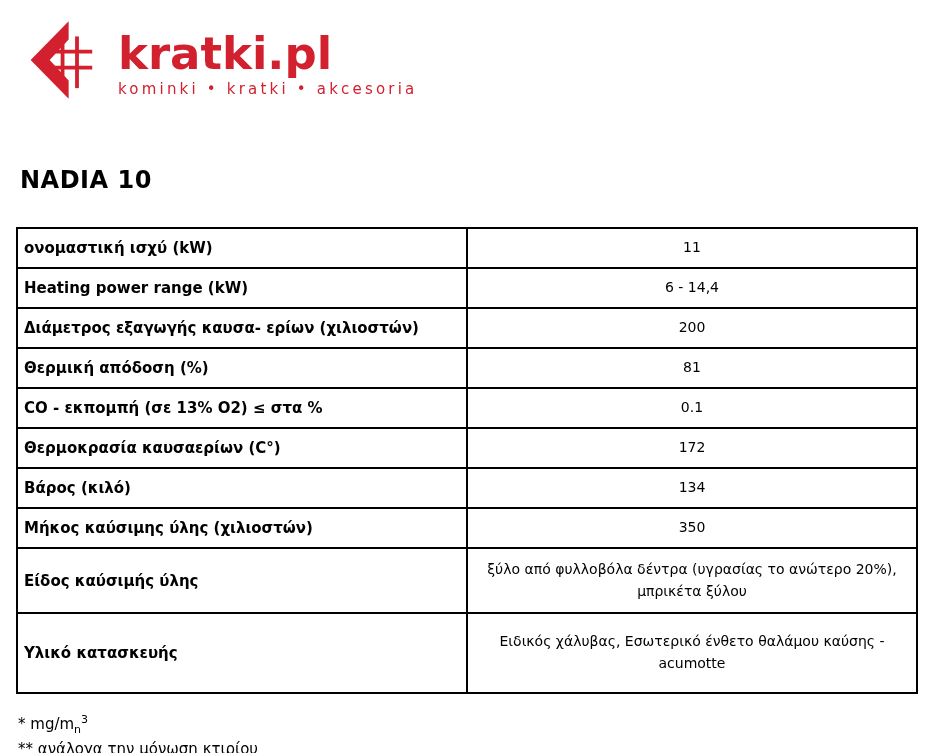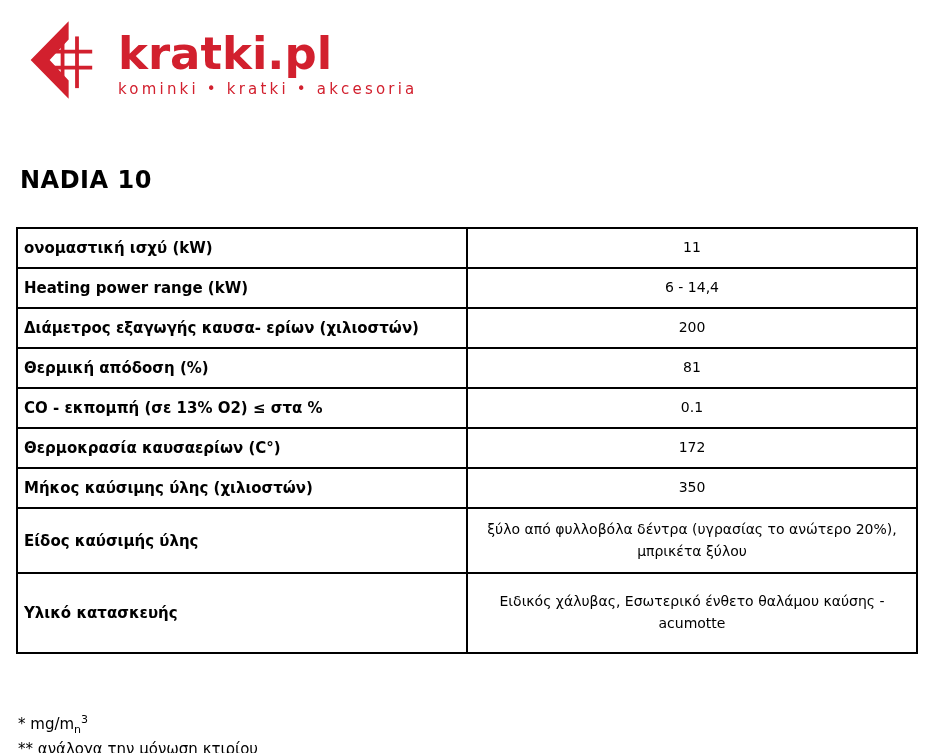--- a/index.html
+++ b/index.html
@@ -121,20 +121,24 @@
     </tr>
     <tr class="std-row">
       <td class="label-cell">CO - εκπομπή (σε 13% O2) ≤ στα %</td>
       <td class="value-cell">0.1</td>
     </tr>
     <tr class="std-row">
       <td class="label-cell">Θερμοκρασία καυσαερίων (C°)</td>
       <td class="value-cell">172</td>
     </tr>
     <tr class="std-row">
+      <td class="label-cell">Βάρος (κιλό)</td>
+      <td class="value-cell">134</td>
+    </tr>
+    <tr class="std-row">
       <td class="label-cell">Μήκος καύσιμης ύλης (χιλιοστών)</td>
       <td class="value-cell">350</td>
     </tr>
     <tr class="tall-row-1">
       <td class="label-cell">Είδος καύσιμής ύλης</td>
       <td class="value-cell">ξύλο από φυλλοβόλα δέντρα (υγρασίας το ανώτερο 20%), μπρικέτα ξύλου</td>
     </tr>
     <tr class="tall-row-2">
       <td class="label-cell">Υλικό κατασκευής</td>
       <td class="value-cell">Ειδικός χάλυβας, Εσωτερικό ένθετο θαλάμου καύσης - acumotte</td>

